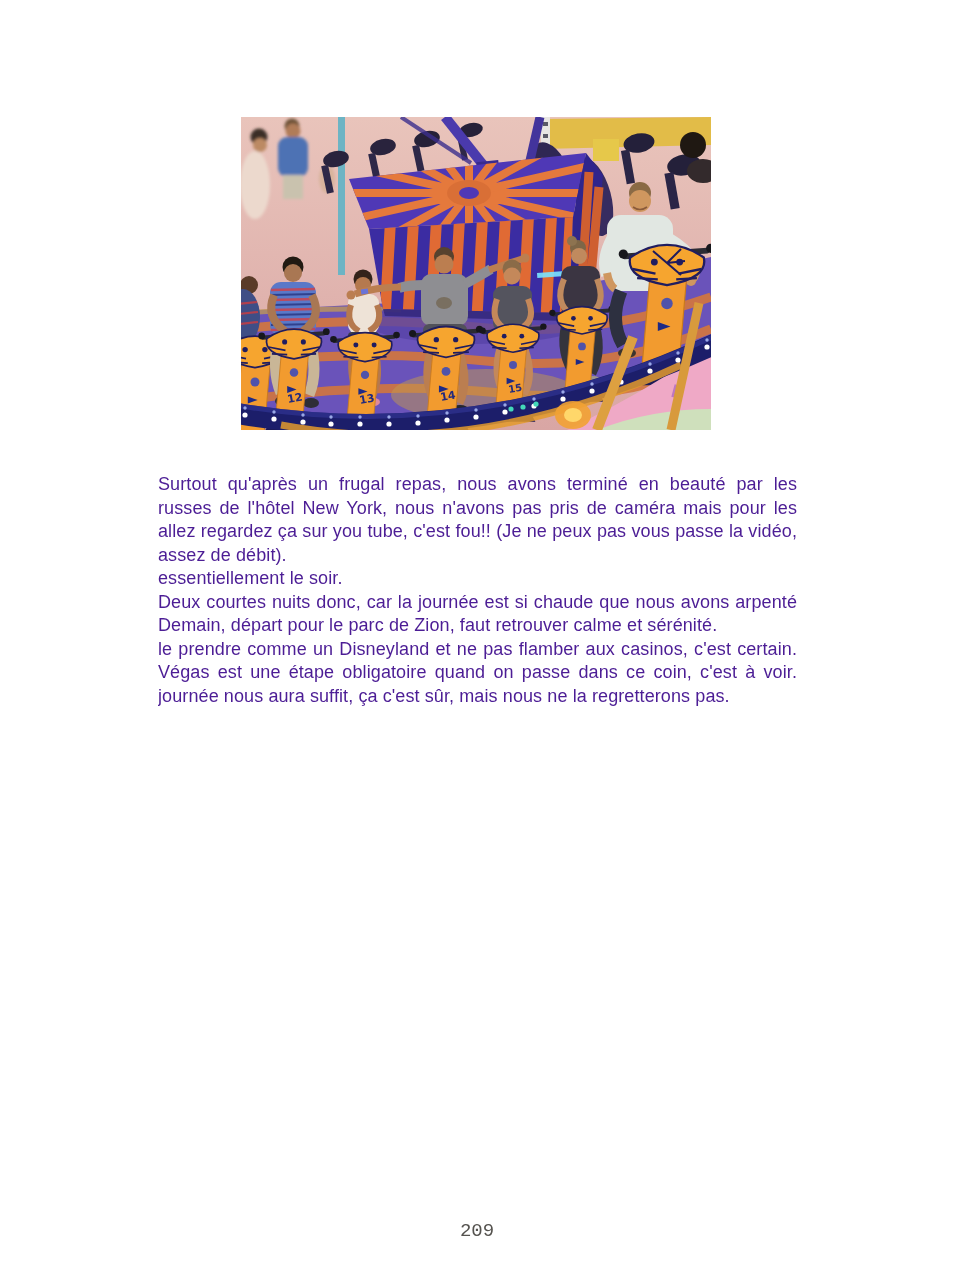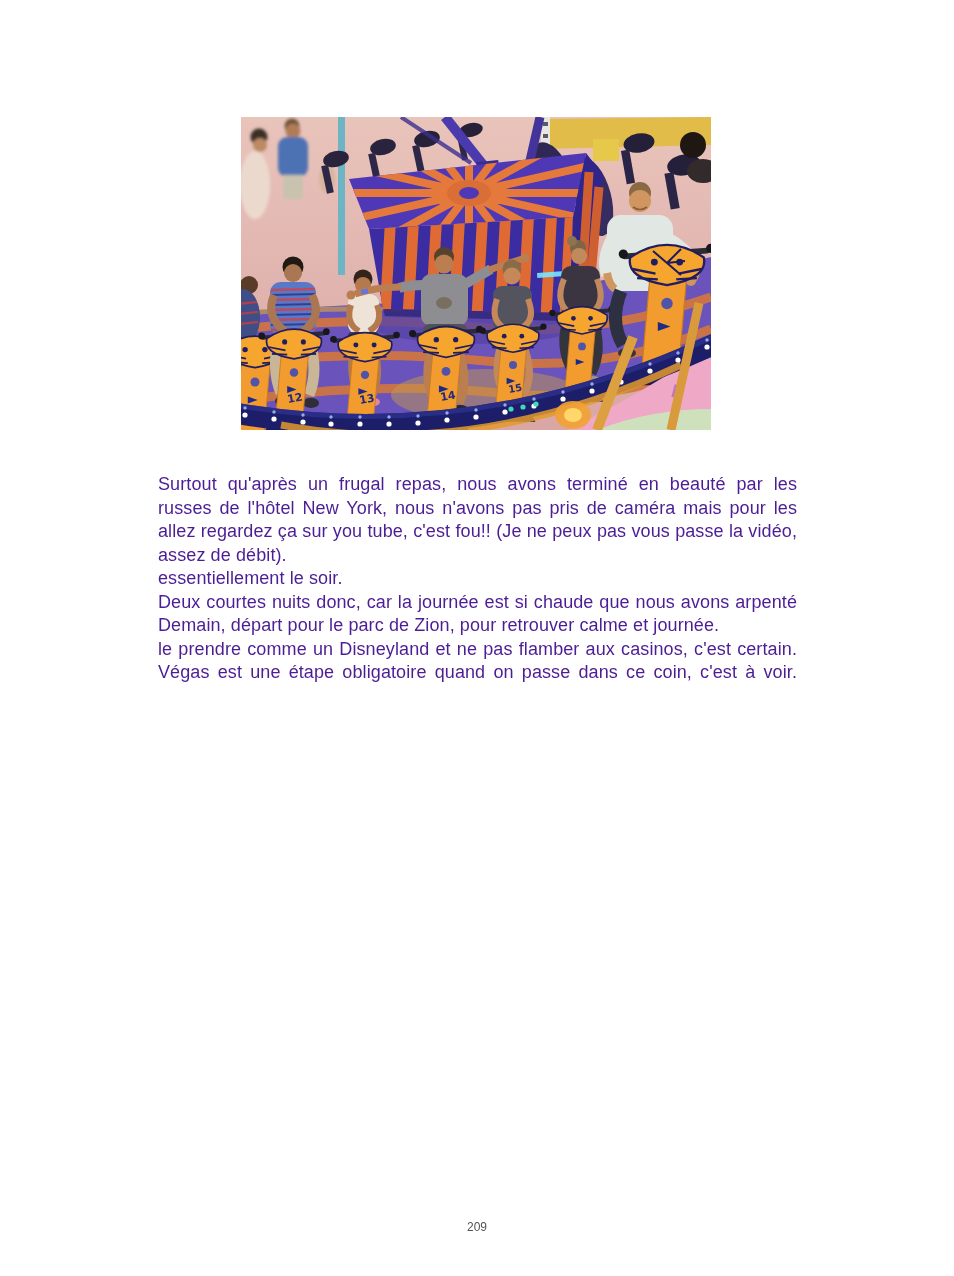--- a/index.html
+++ b/index.html
@@ -5,21 +5,21 @@
   html,body{margin:0;padding:0;background:#ffffff;}
   .page{position:relative;width:954px;height:1276px;background:#ffffff;overflow:hidden;
         font-family:"Liberation Sans",sans-serif;}
   .photo{position:absolute;left:241px;top:117px;width:470px;height:313px;overflow:hidden;}
   .photo svg{display:block;width:100%;height:100%;}
   .body-text{position:absolute;left:158px;top:473px;width:639px;color:#4c1d95;
              font-size:18px;line-height:23.5px;letter-spacing:.1px;}
   .line{height:23.5px;overflow:hidden;white-space:normal;text-align:justify;text-align-last:justify;}
   .line.last{text-align:right;text-align-last:left;}
   .page-number{position:absolute;left:0;top:1220px;width:954px;text-align:center;
-               font-family:Liberation Sans, sans-serif;font-size:12px;color:#55534f;}
+               font-family:Liberation Mono, monospace;font-size:19px;color:#55534f;}
 </style>
 </head>
 <body>
 
 <div class="page">
 
   <div class="photo" role="img" aria-label="People riding orange motorcycle-shaped seats on a spinning fairground ride with a purple and orange sunburst center hub, LED-lit blue rim and pink floor">
     <svg viewBox="0 0 470 313" preserveAspectRatio="none">
       <defs>
         <linearGradient id="wall" x1="0" y1="0" x2="0" y2="1">
@@ -296,20 +296,21 @@
     </svg>
   </div>
 
   <div class="body-text" id="body-text">
       <div class="line">Surtout qu'après un frugal repas, nous avons terminé en beauté par les montagnes</div>
       <div class="line">russes de l'hôtel New York, nous n'avons pas pris de caméra mais pour les chaude,</div>
       <div class="line">allez regardez ça sur you tube, c'est fou!! (Je ne peux pas vous passe la vidéo, pas</div>
       <div class="line last">assez de débit).</div>
       <div class="line last">essentiellement le soir.</div>
       <div class="line">Deux courtes nuits donc, car la journée est si chaude que nous avons arpenté Le Strip</div>
-      <div class="line last">Demain, départ pour le parc de Zion, pour retrouver calme et journée.</div>
+      <div class="line last">Demain, départ pour le parc de Zion, faut retrouver calme et sérénité.</div>
       <div class="line">le prendre comme un Disneyland et ne pas flamber aux casinos, c'est certain. Une</div>
       <div class="line">Végas est une étape obligatoire quand on passe dans ce coin, c'est à voir. Mais il faut</div>
+      <div class="line last">journée nous aura suffit, ça c'est sûr, mais nous ne la regretterons pas.</div>
     </div>
 
   <div class="page-number">209</div>
 
 </div>
 
 </body></html>

